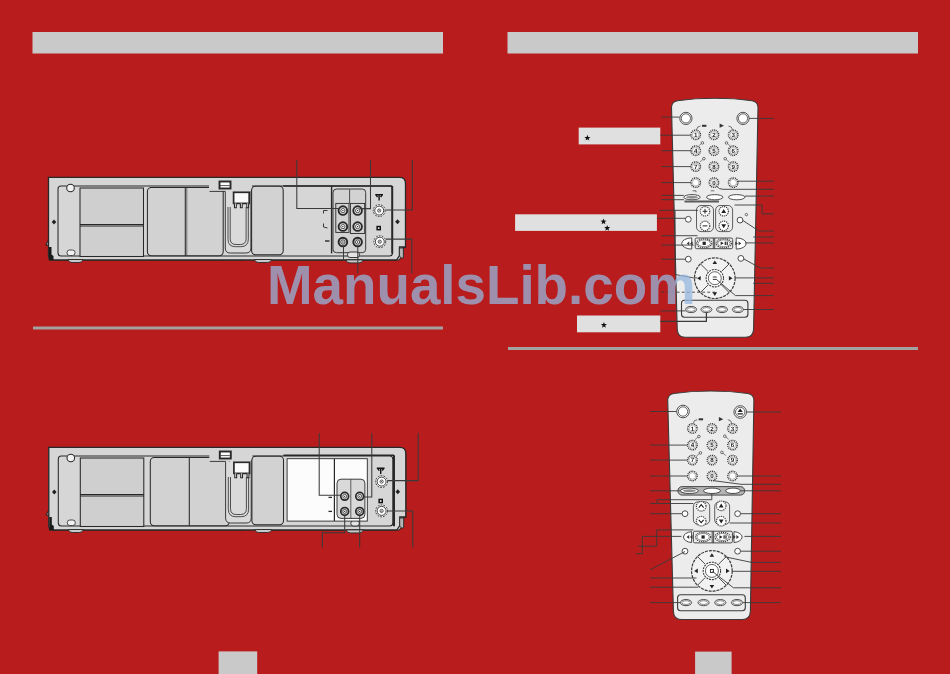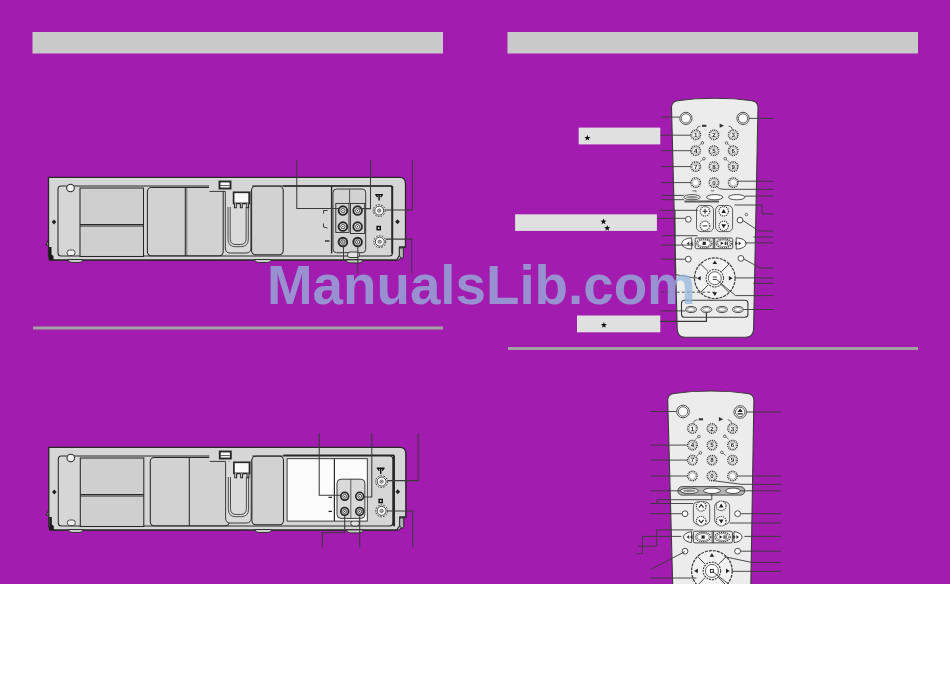--- a/index.html
+++ b/index.html
@@ -1,16 +1,16 @@
 <!DOCTYPE html>
 <html><head>
 <meta charset="utf-8">
 <style>
   html,body{margin:0;padding:0;background:#fff;}
-  #page{position:relative;width:950px;height:584px;background:#a21caf;overflow:hidden;
+  #page{position:relative;width:950px;height:674px;background:#b91c1c;overflow:hidden;
         font-family:"Liberation Sans", sans-serif;}
   #art{position:absolute;left:0;top:0;-webkit-font-smoothing:antialiased;text-rendering:geometricPrecision;}
   #wm{position:absolute;left:0;top:0;width:950px;text-align:left;
       font-family:"Liberation Sans", sans-serif;font-weight:bold;
       font-size:55px;color:rgba(150,183,222,0.75);letter-spacing:0px;transform-origin:0 0;}
 </style>
 </head>
 <body>
 <div id="page">
 <svg id="art" width="950" height="674" viewBox="0 0 950 674" fill="none" stroke-linecap="butt">

